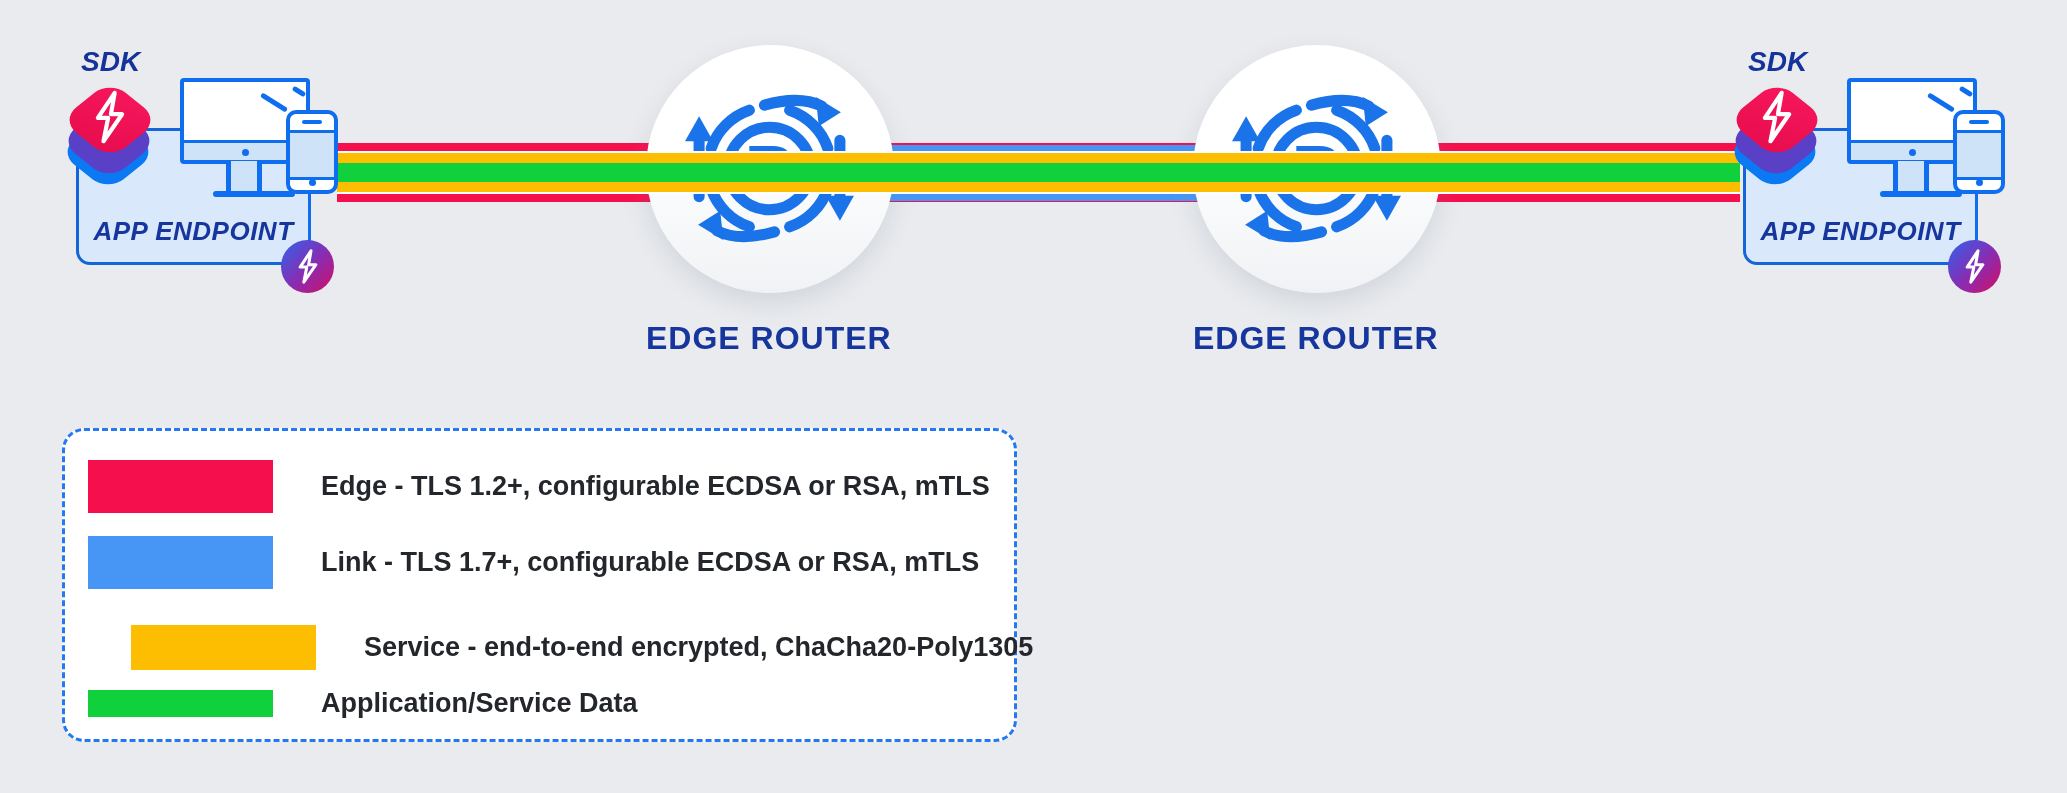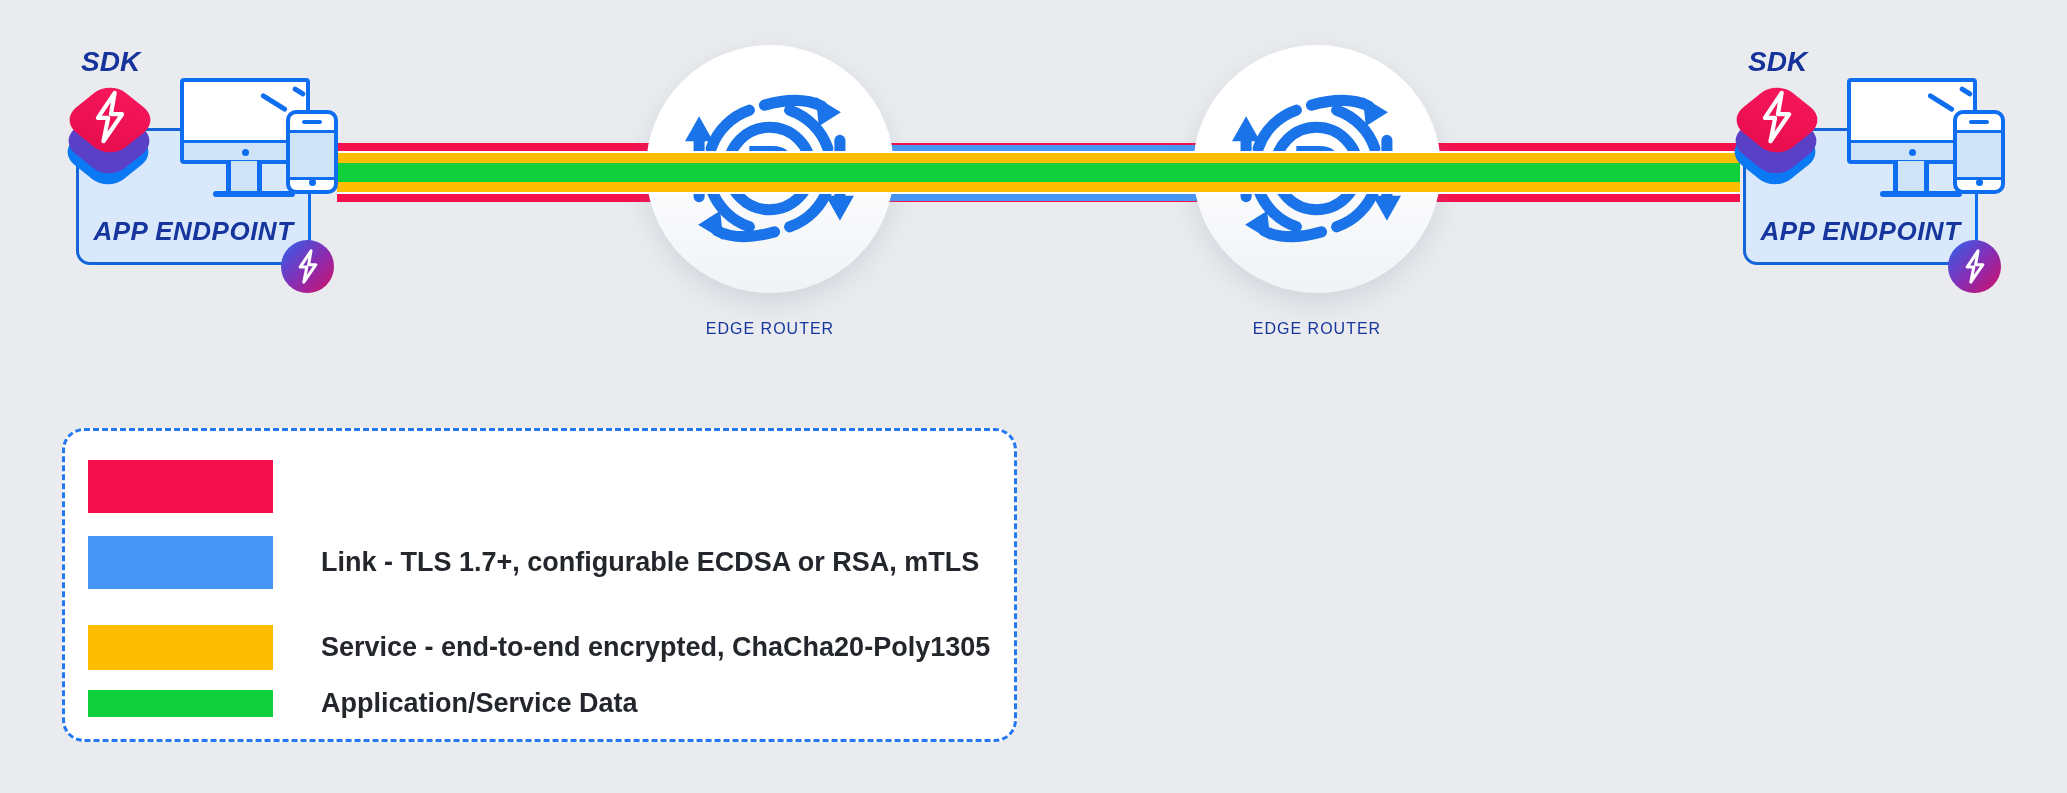--- a/index.html
+++ b/index.html
@@ -16,22 +16,22 @@
 
   
   .router{position:absolute;top:45px;width:248px;height:340px;z-index:2;}
   .router-circle{
     position:absolute;left:0;top:0;width:248px;height:248px;border-radius:50%;
     background:linear-gradient(180deg,#ffffff 42%,#f0f2f5 100%);
     box-shadow:0 10px 24px rgba(120,132,152,.20);
   }
   .router-icon{position:absolute;left:36px;top:36px;}
   .router-label{
-    position:absolute;left:0;top:275px;width:248px;text-align:center;
-    font-size:16px;font-weight:400;letter-spacing:1px;color:#16369e;
+    position:absolute;left:0;top:275px;width:248px;
+    font-size:32px;font-weight:700;letter-spacing:1px;color:#16369e;
   }
 
   
   .endpoint{position:absolute;top:40px;width:290px;height:256px;z-index:4;font-style:italic;}
   .sdk-label{position:absolute;left:26px;top:6px;font-size:28px;font-weight:600;color:#15339b;}
   .ep-box{
     position:absolute;left:21px;top:88px;width:235px;height:137px;
     background:#d9e9fb;border:3px solid #1365d9;border-radius:14px;box-sizing:border-box;
   }
   .ep-box-label{
@@ -205,26 +205,27 @@
     <div class="badge">
       <svg width="22" height="35" viewBox="0 0 36 58">
         <path d="M 23 3 L 5 30 L 16 30 L 11 55 L 31 26 L 19 26 Z" fill="none" stroke="#ffffff" stroke-width="5" stroke-linejoin="round"></path>
       </svg>
     </div>
   </div>
 
   <div class="legend">
     <div class="legend-row" style="top:29px;height:53px;">
       <div class="legend-swatch" style="background: rgb(245, 16, 77);"></div>
+      <div class="legend-label">Edge - TLS 1.2+, configurable ECDSA or RSA, mTLS</div>
     </div>
     <div class="legend-row" style="top:105px;height:53px;">
       <div class="legend-swatch" style="background: rgb(71, 150, 245);"></div>
       <div class="legend-label">Link - TLS 1.7+, configurable ECDSA or RSA, mTLS</div>
     </div>
-    <div class="legend-row" style="top:194px;height:45px;">
+    <div class="legend-row" style="top:194px;height:45px;margin-left:43px;">
       <div class="legend-swatch" style="background: rgb(253, 189, 1);"></div>
       <div class="legend-label">Service - end-to-end encrypted, ChaCha20-Poly1305</div>
     </div>
     <div class="legend-row" style="top:259px;height:27px;">
       <div class="legend-swatch" style="background: rgb(16, 209, 60);"></div>
       <div class="legend-label">Application/Service Data</div>
     </div>
   </div>
 
 </div>

